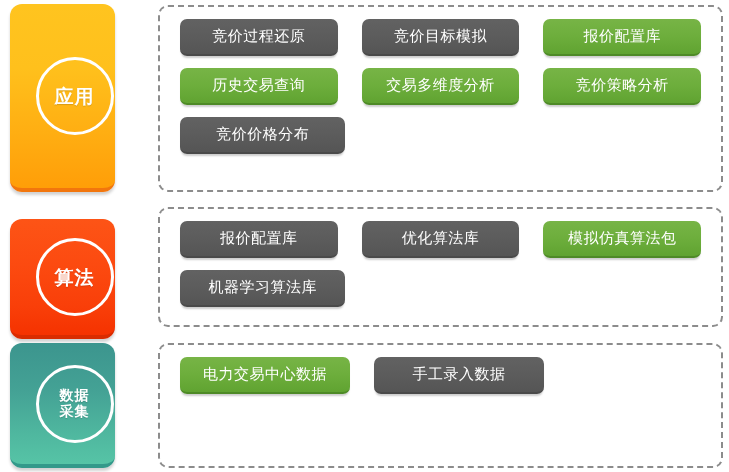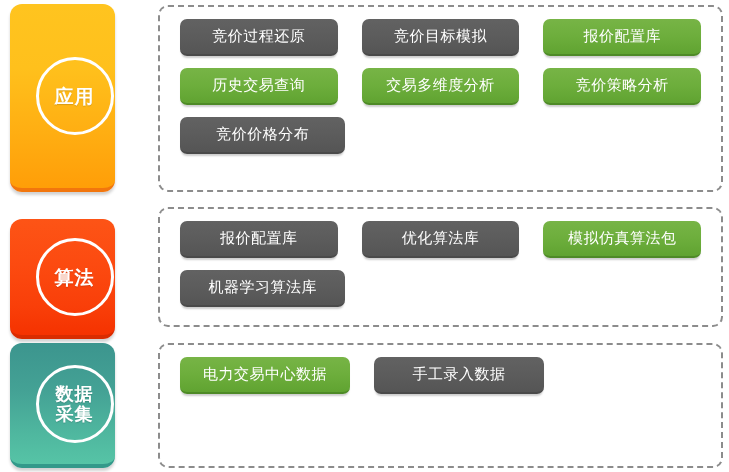--- a/index.html
+++ b/index.html
@@ -68,21 +68,21 @@
   }
   .cat-label {
     color: #ffffff;
     font-size: 19px;
     font-weight: bold;
     line-height: 1.1;
     letter-spacing: 1px;
     white-space: pre-line;
     text-shadow: 0 1px 1px rgba(0,0,0,0.15);
   }
-  .cat-label.two-line { font-size: 18px; }
+  .cat-label.two-line { font-size: 14px; }
 
   
   .panel {
     position: absolute;
     left: 158px;
     top: 0;
     width: 565px;
     box-sizing: border-box;
     border: 2px dashed #8c8c8c;
     border-radius: 10px;

